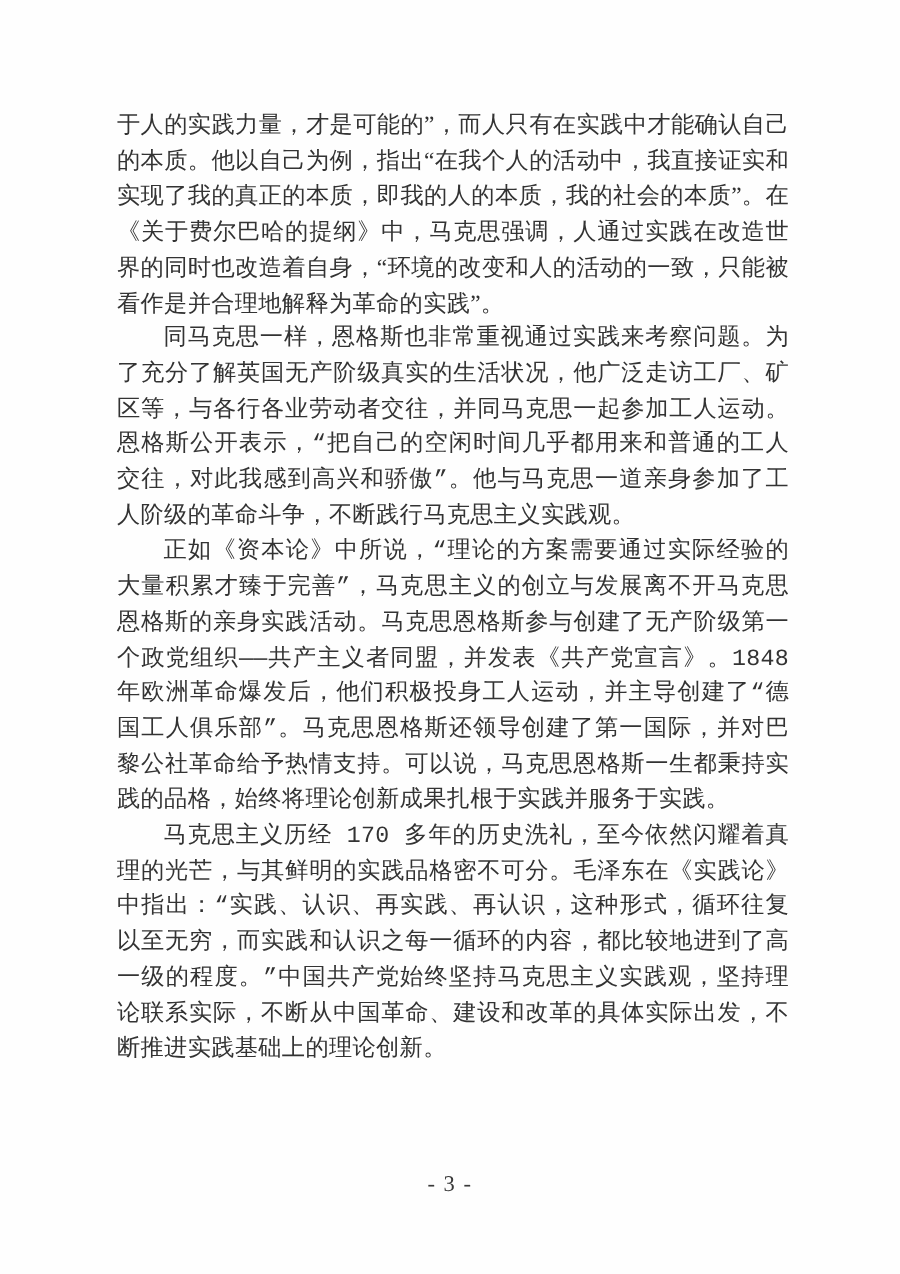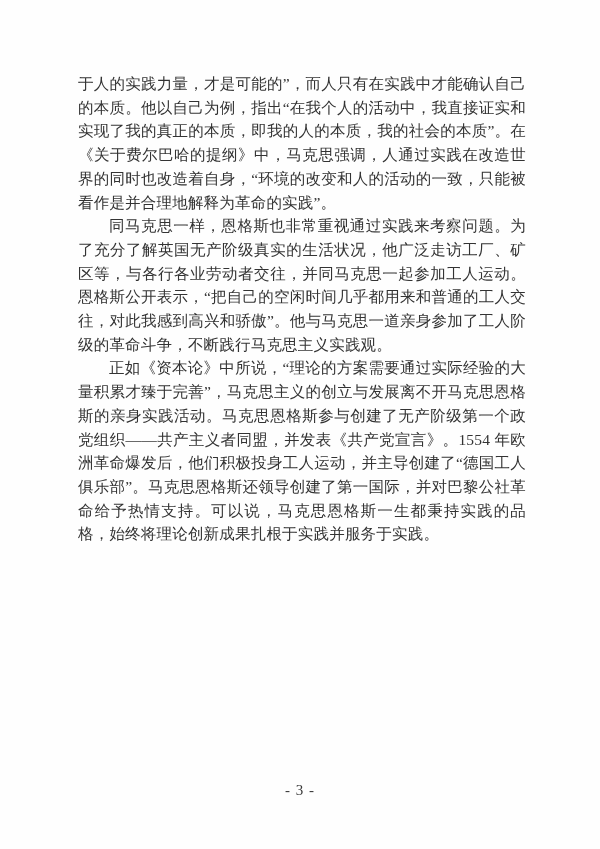--- a/index.html
+++ b/index.html
@@ -26,20 +26,21 @@
     text-align: justify;
     text-justify: inter-ideograph;
     letter-spacing: 0.2px;
   }
   .content p {
     margin: 0;
     padding: 0;
   }
   .content p.indent {
     text-indent: 2em;
+    font-family: Liberation Mono, monospace;
   }
   .footer {
     position: absolute;
     top: 780px;
     left: 0;
     width: 600px;
     text-align: center;
     font-size: 15px;
     line-height: 20px;
     color: #3a3a3a;
@@ -49,18 +50,19 @@
 </head>
 <body>
 
 <div class="page">
   <div class="content">
 
       <p>于人的实践力量，才是可能的”，而人只有在实践中才能确认自己的本质。他以自己为例，指出“在我个人的活动中，我直接证实和实现了我的真正的本质，即我的人的本质，我的社会的本质”。在《关于费尔巴哈的提纲》中，马克思强调，人通过实践在改造世界的同时也改造着自身，“环境的改变和人的活动的一致，只能被看作是并合理地解释为革命的实践”。</p>
 
       <p class="indent">同马克思一样，恩格斯也非常重视通过实践来考察问题。为了充分了解英国无产阶级真实的生活状况，他广泛走访工厂、矿区等，与各行各业劳动者交往，并同马克思一起参加工人运动。恩格斯公开表示，“把自己的空闲时间几乎都用来和普通的工人交往，对此我感到高兴和骄傲”。他与马克思一道亲身参加了工人阶级的革命斗争，不断践行马克思主义实践观。</p>
 
-      <p class="indent">正如《资本论》中所说，“理论的方案需要通过实际经验的大量积累才臻于完善”，马克思主义的创立与发展离不开马克思恩格斯的亲身实践活动。马克思恩格斯参与创建了无产阶级第一个政党组织——共产主义者同盟，并发表《共产党宣言》。1554 年欧洲革命爆发后，他们积极投身工人运动，并主导创建了“德国工人俱乐部”。马克思恩格斯还领导创建了第一国际，并对巴黎公社革命给予热情支持。可以说，马克思恩格斯一生都秉持实践的品格，始终将理论创新成果扎根于实践并服务于实践。</p>
+      <p class="indent">正如《资本论》中所说，“理论的方案需要通过实际经验的大量积累才臻于完善”，马克思主义的创立与发展离不开马克思恩格斯的亲身实践活动。马克思恩格斯参与创建了无产阶级第一个政党组织——共产主义者同盟，并发表《共产党宣言》。1848 年欧洲革命爆发后，他们积极投身工人运动，并主导创建了“德国工人俱乐部”。马克思恩格斯还领导创建了第一国际，并对巴黎公社革命给予热情支持。可以说，马克思恩格斯一生都秉持实践的品格，始终将理论创新成果扎根于实践并服务于实践。</p>
 
+      <p class="indent">马克思主义历经 170 多年的历史洗礼，至今依然闪耀着真理的光芒，与其鲜明的实践品格密不可分。毛泽东在《实践论》中指出：“实践、认识、再实践、再认识，这种形式，循环往复以至无穷，而实践和认识之每一循环的内容，都比较地进到了高一级的程度。”中国共产党始终坚持马克思主义实践观，坚持理论联系实际，不断从中国革命、建设和改革的具体实际出发，不断推进实践基础上的理论创新。</p>
 
     </div>
   <div class="footer">- 3 -</div>
 </div>
 
 </body></html>

